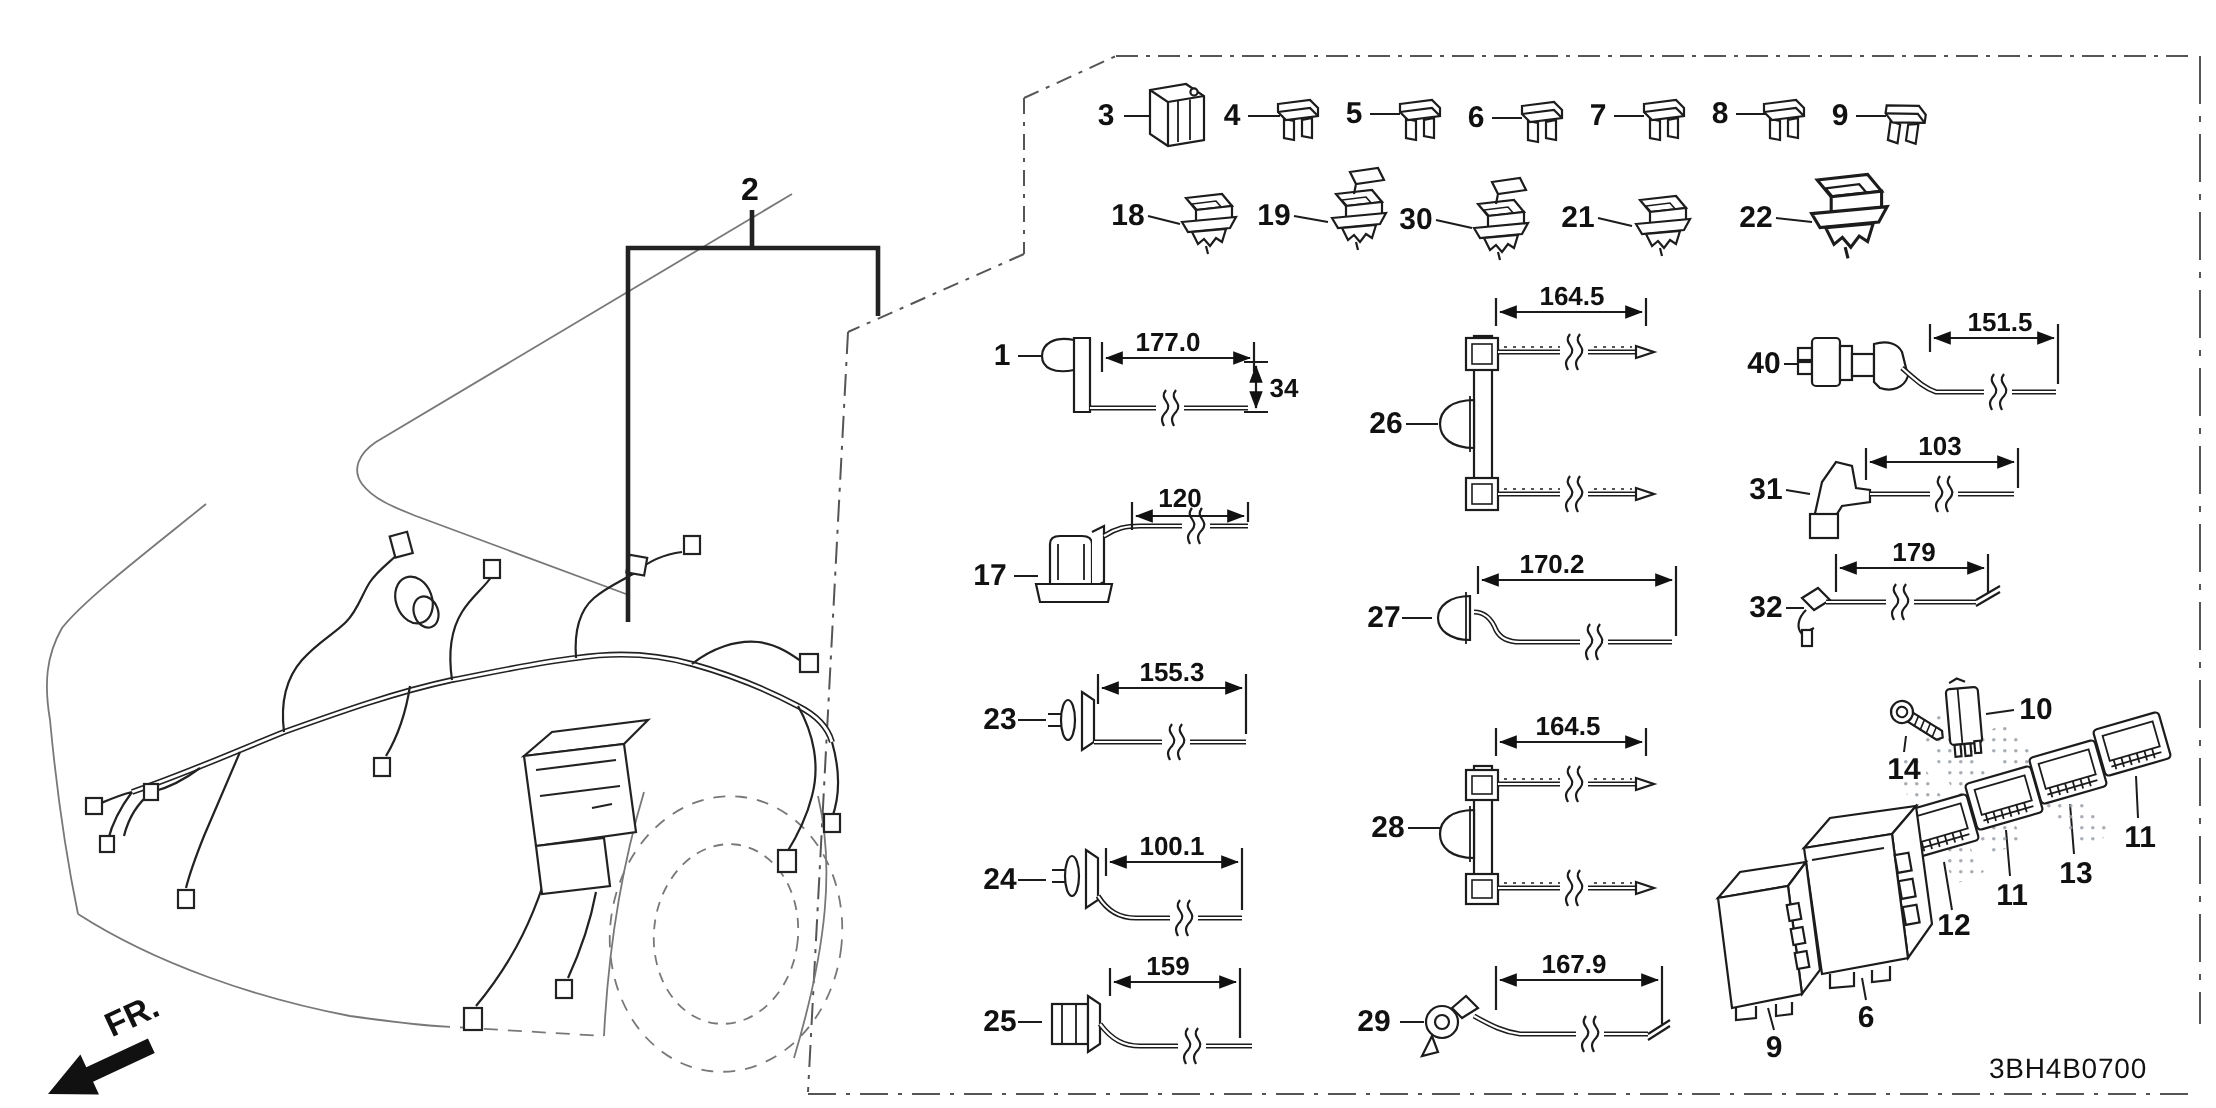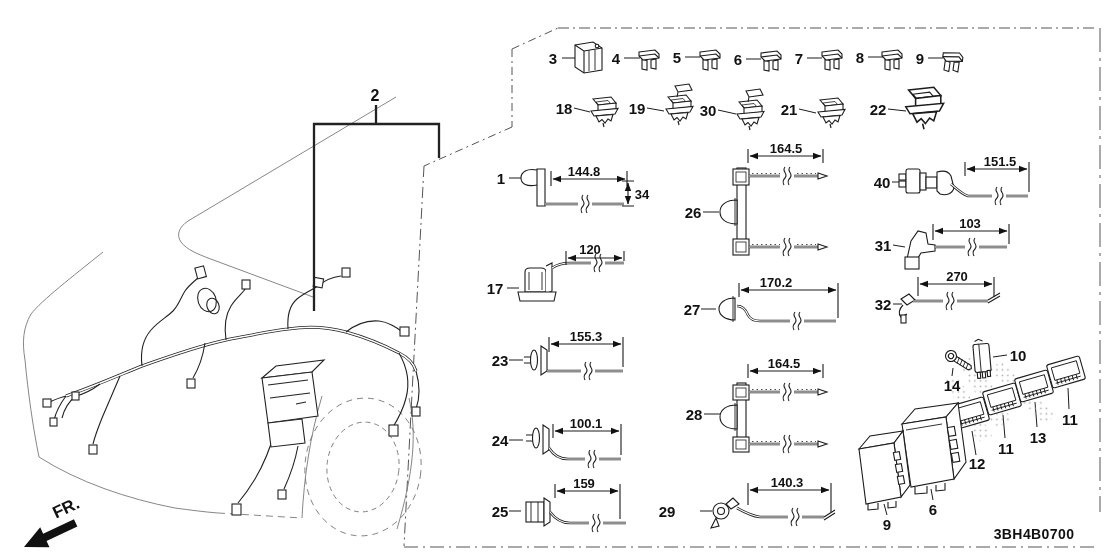--- a/index.html
+++ b/index.html
@@ -2,21 +2,21 @@
 <html><head>
 <meta charset="utf-8">
 <style>
   html,body{margin:0;padding:0;background:#fff;}
   .stage{position:relative;width:1108px;height:554px;background:#fff;overflow:hidden;
          font-family:"Liberation Sans",sans-serif;color:#111;}
   .stage svg{position:absolute;left:0;top:0;}
   .lbl{position:absolute;transform:translate(-50%,-50%);font-size:15px;font-weight:bold;
        white-space:nowrap;line-height:1;}
   .dim{font-size:13px;text-align:center;}
-  .code{font-size:14px;font-weight:bold;letter-spacing:.4px;}
+  .code{font-size:14px;font-weight:normal;letter-spacing:.4px;}
   .fr{font-size:17px;font-weight:bold;transform:translate(-50%,-50%) rotate(-25deg);}
   .big{font-size:16px;}
 </style>
 </head>
 <body>
 
 <div class="stage">
 
 <svg width="1108" height="554" viewBox="0 0 1108 554">
   <defs>
@@ -382,44 +382,44 @@
 <div class="lbl" style="left:878px;top:109px">22</div>
 
 <div class="lbl" style="left:501px;top:178px">1</div>
 <div class="lbl" style="left:495px;top:288px">17</div>
 <div class="lbl" style="left:500px;top:360px">23</div>
 <div class="lbl" style="left:500px;top:440px">24</div>
 <div class="lbl" style="left:500px;top:511px">25</div>
 <div class="lbl" style="left:693px;top:212px">26</div>
 <div class="lbl" style="left:692px;top:309px">27</div>
 <div class="lbl" style="left:694px;top:414px">28</div>
-<div class="lbl" style="left:667px;top:511px">29</div>
+<div class="lbl" style="left:687px;top:511px">29</div>
 <div class="lbl" style="left:882px;top:182px">40</div>
 <div class="lbl" style="left:883px;top:245px">31</div>
 <div class="lbl" style="left:883px;top:304px">32</div>
 
 <div class="lbl" style="left:952px;top:385px">14</div>
 <div class="lbl" style="left:1018px;top:355px">10</div>
 <div class="lbl" style="left:1070px;top:419px">11</div>
 <div class="lbl" style="left:1038px;top:437px">13</div>
 <div class="lbl" style="left:1006px;top:448px">11</div>
 <div class="lbl" style="left:977px;top:463px">12</div>
 <div class="lbl" style="left:933px;top:509px">6</div>
 <div class="lbl" style="left:887px;top:524px">9</div>
 
-<div class="lbl dim" style="left:584px;top:171px">144.8</div>
+<div class="lbl dim" style="left:584px;top:171px">177.0</div>
 <div class="lbl dim" style="left:642px;top:194px">34</div>
 <div class="lbl dim" style="left:590px;top:249px">120</div>
 <div class="lbl dim" style="left:586px;top:336px">155.3</div>
 <div class="lbl dim" style="left:586px;top:423px">100.1</div>
 <div class="lbl dim" style="left:584px;top:483px">159</div>
 <div class="lbl dim" style="left:786px;top:148px">164.5</div>
 <div class="lbl dim" style="left:776px;top:282px">170.2</div>
 <div class="lbl dim" style="left:784px;top:363px">164.5</div>
-<div class="lbl dim" style="left:787px;top:482px">140.3</div>
+<div class="lbl dim" style="left:787px;top:482px">167.9</div>
 <div class="lbl dim" style="left:1000px;top:161px">151.5</div>
 <div class="lbl dim" style="left:970px;top:223px">103</div>
-<div class="lbl dim" style="left:957px;top:276px">270</div>
+<div class="lbl dim" style="left:957px;top:276px">179</div>
 
 <div class="lbl fr" style="left:66px;top:508px">FR.</div>
 <div class="lbl code" style="left:1034px;top:534px">3BH4B0700</div>
 
 </div>
 
 </body></html>

